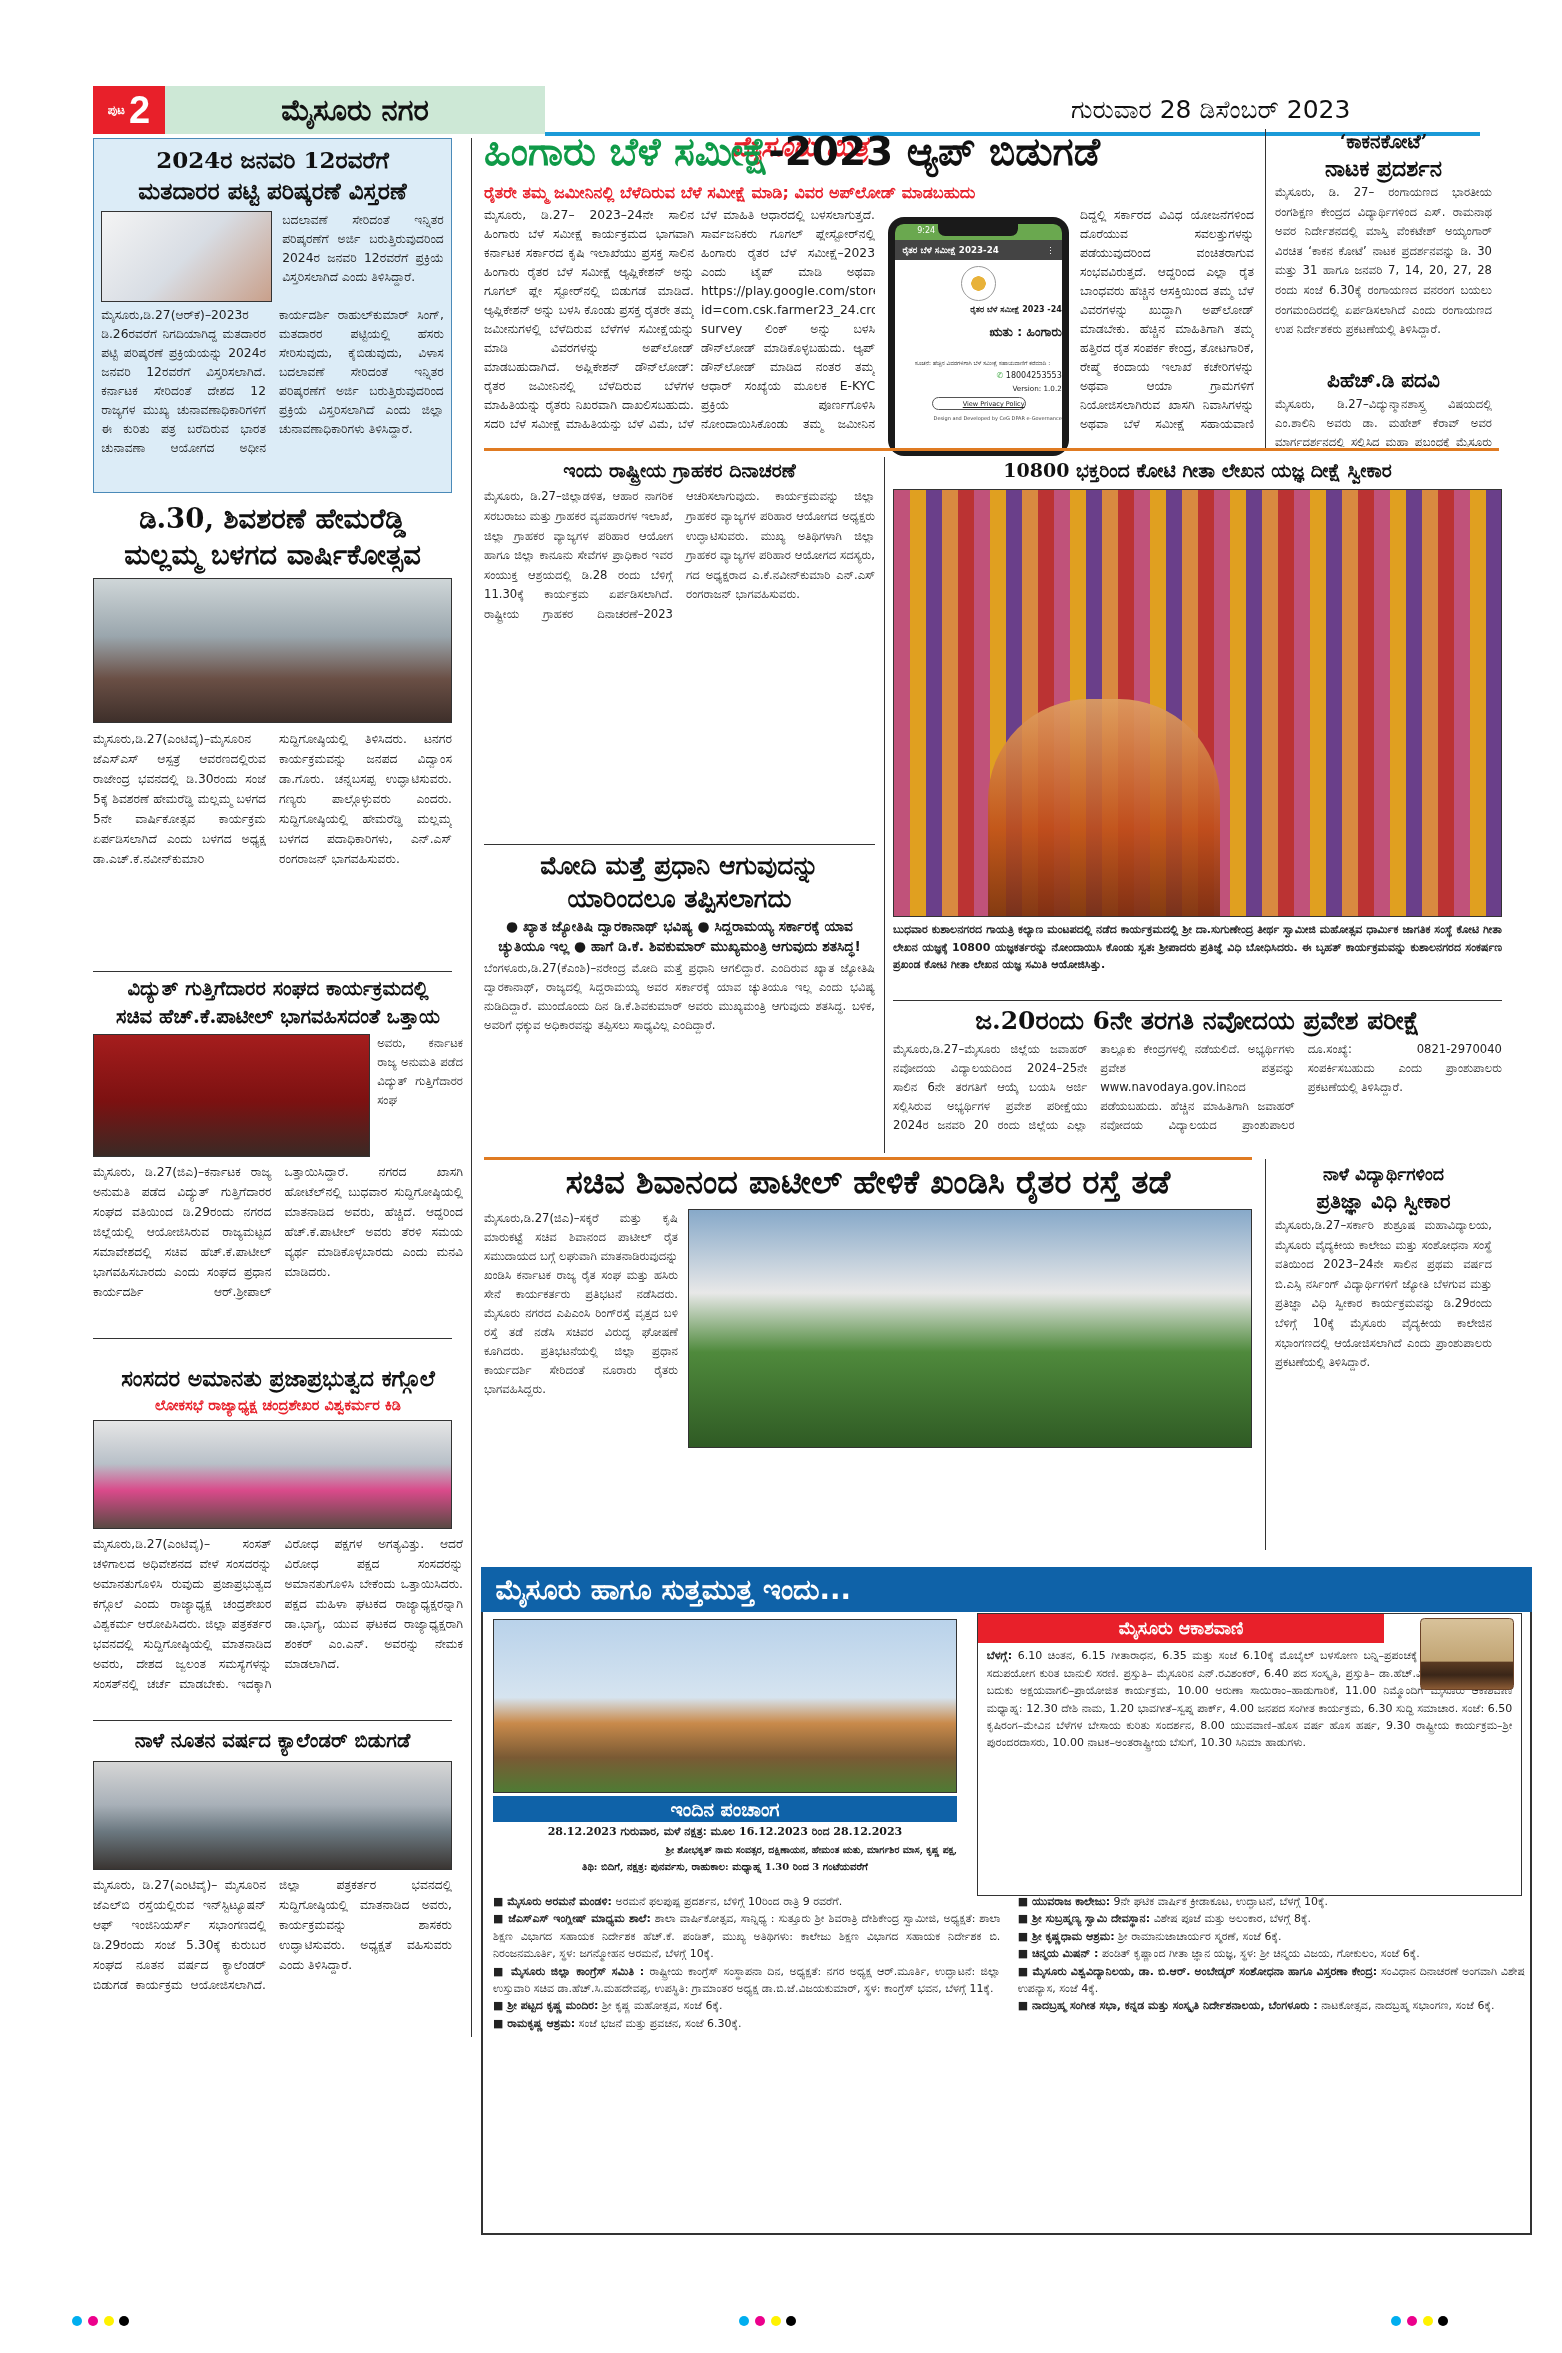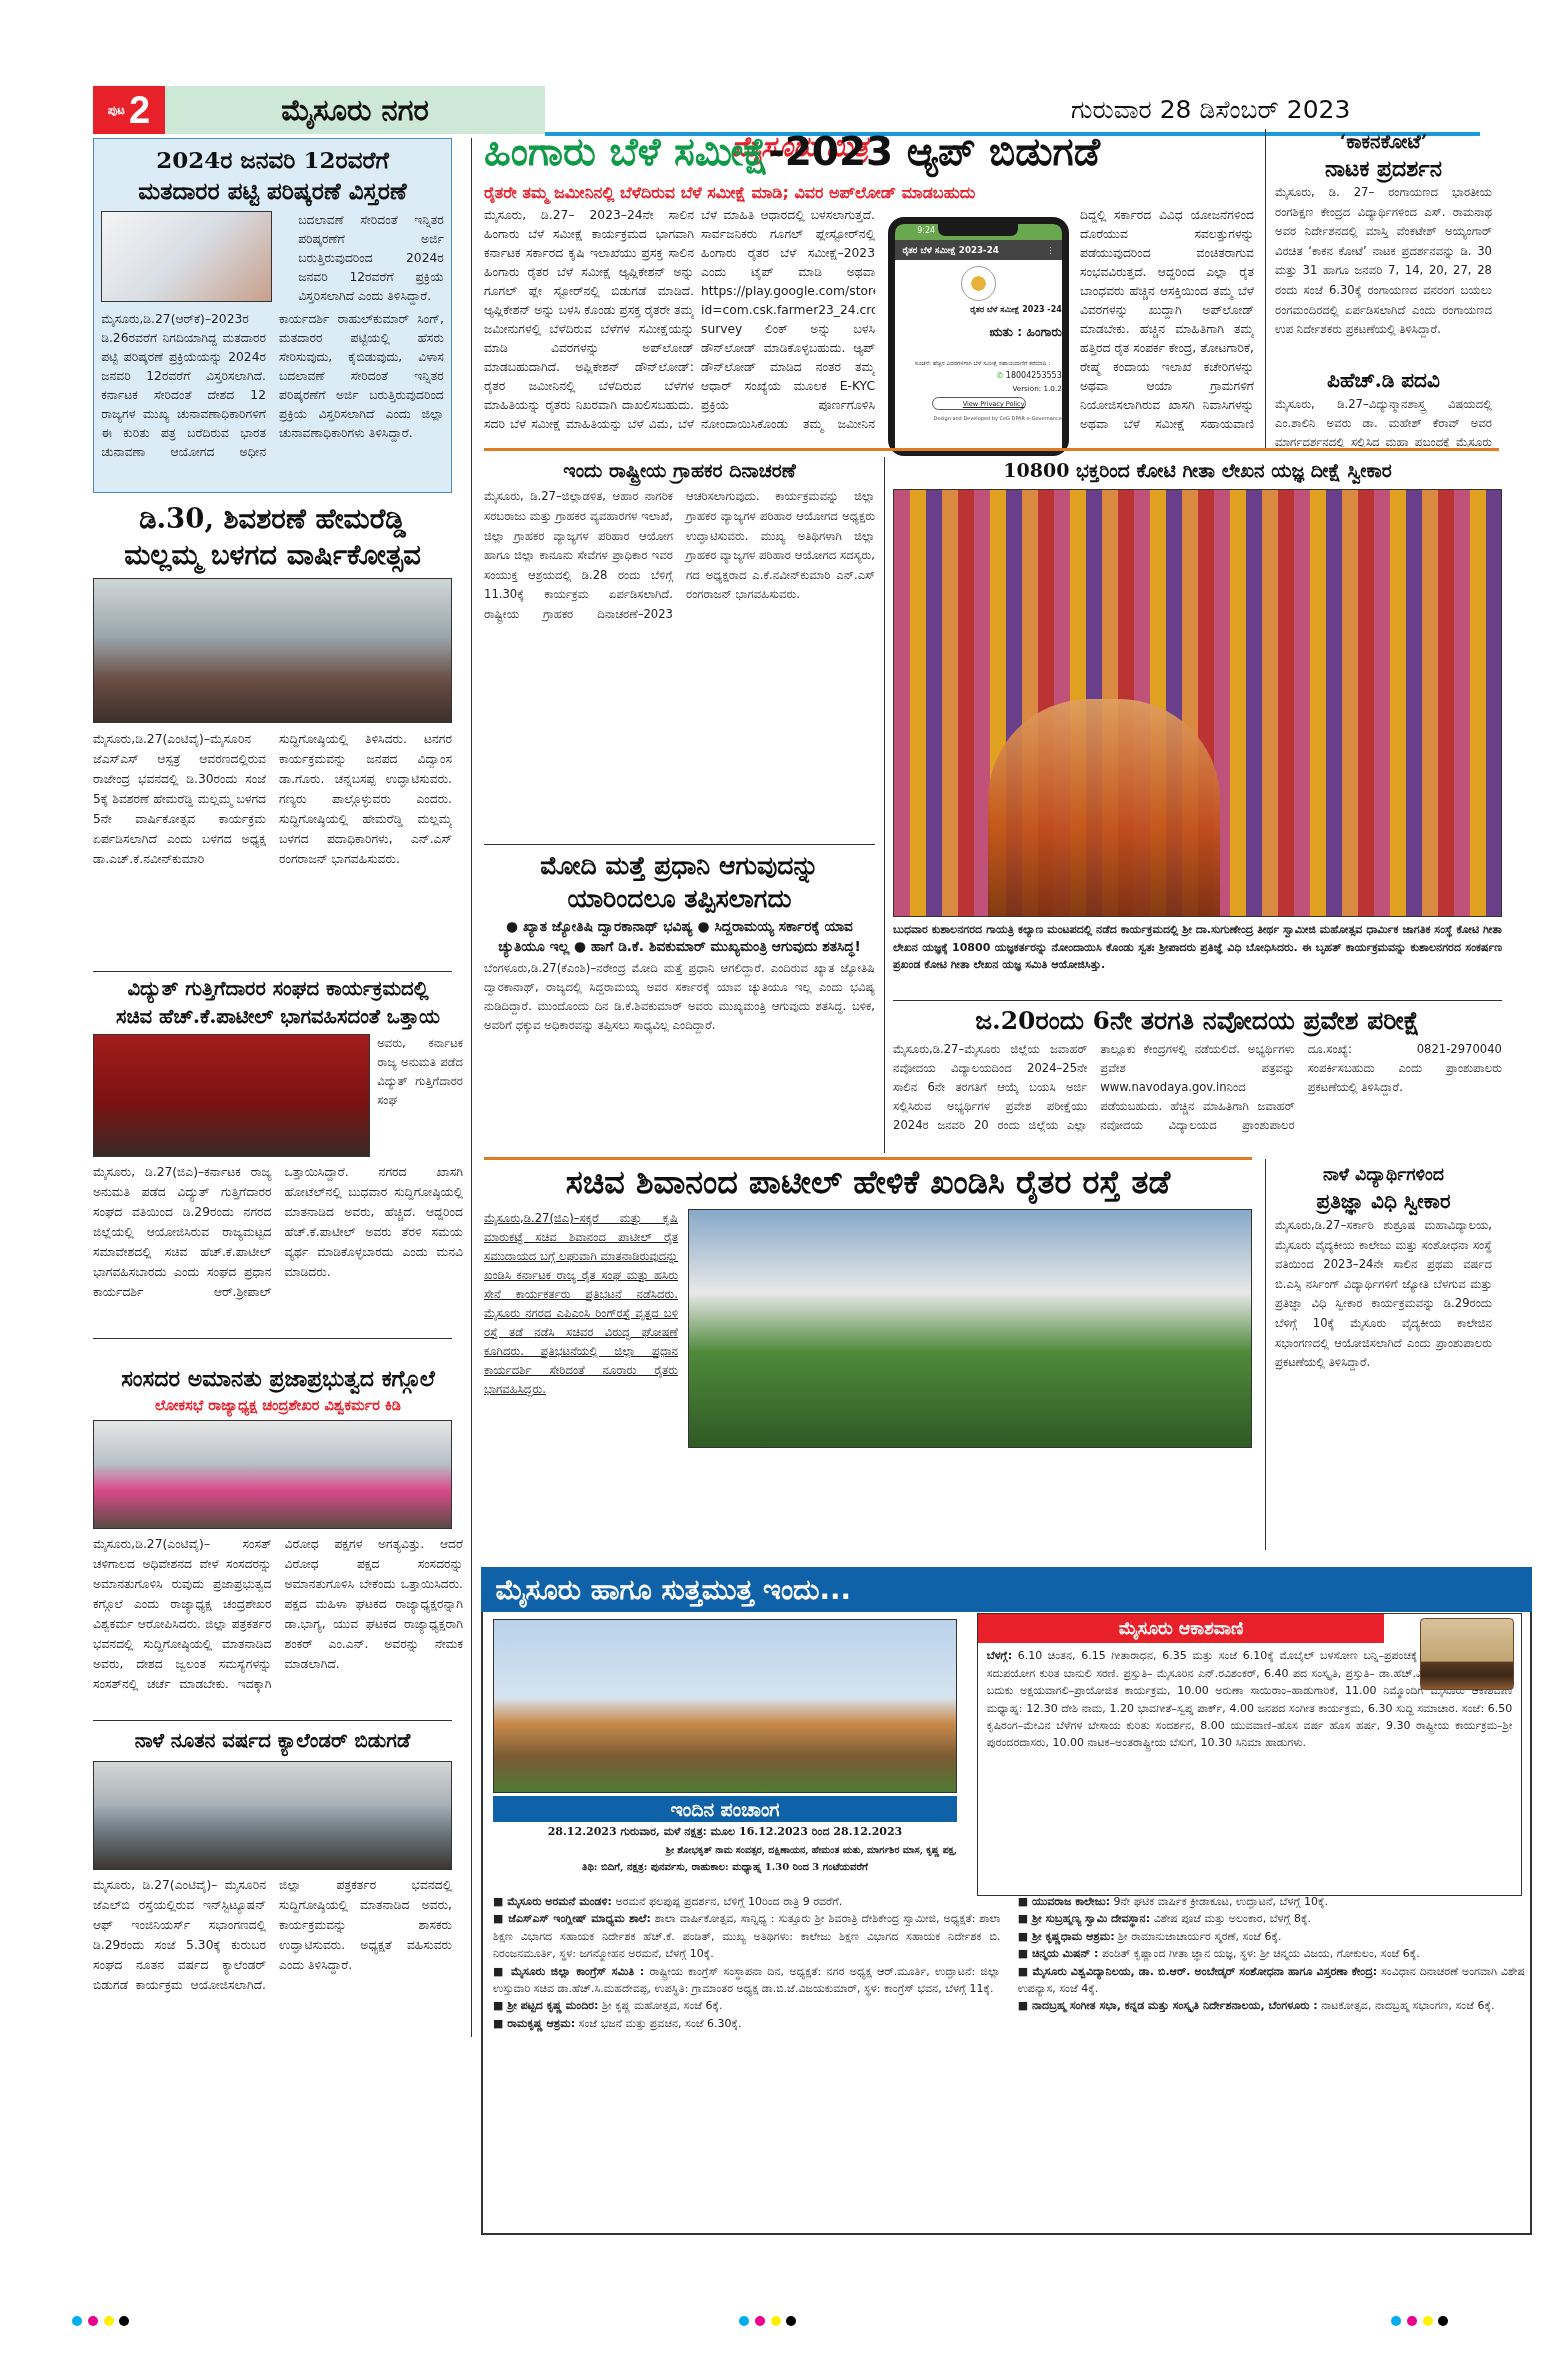--- a/index.html
+++ b/index.html
@@ -32,21 +32,21 @@
     <span style="font-size:29px; font-weight:bold; color:#111;">ಮೈಸೂರು ನಗರ</span>
   </div>
   <div class="abs" style="left:638px; top:4.3px; font-size:27.5px; font-weight:bold; font-style:italic; color:#e8202a;margin-top:40px;">ಮೈಸೂರು ಮಿತ್ರ</div>
   <div class="abs" style="left:978px; top:8.7px; font-size:25px; color:#111;">ಗುರುವಾರ 28 ಡಿಸೆಂಬರ್ 2023</div>
   <div class="abs" style="left:452px; top:46px; width:935px; height:3.6px; background:#1a9ad8;"></div>
 </div>
 
 <div class="abs" style="left:93px; top:138px; width:359px; height:355px; background:#dcecf7; border:1.4px solid #4a8ab8; padding:5.8px 7.2px;">
   <div class="head-blk" style="font-size:23px; line-height:30px;">2024ರ ಜನವರಿ 12ರವರೆಗೆ</div>
   <div class="head-blk" style="font-size:23px; line-height:32px; white-space:nowrap;">ಮತದಾರರ ಪಟ್ಟಿ ಪರಿಷ್ಕರಣೆ ವಿಸ್ತರಣೆ</div>
-  <div style="display:flex; gap:26px; margin-top:4.3px;">
+  <div style="display:flex; gap:10px; margin-top:4.3px;">
     <div class="photo" style="width:171px; height:91px; flex-shrink:0; background:linear-gradient(135deg,#f4f4f4 0%,#d8dde4 50%,#c9a08b 100%);"></div>
     <div class="body-text" style="font-size:12.3px; line-height:19px;">ಬದಲಾವಣೆ ಸೇರಿದಂತೆ ಇನ್ನಿತರ ಪರಿಷ್ಕರಣೆಗೆ ಅರ್ಜಿ ಬರುತ್ತಿರುವುದರಿಂದ 2024ರ ಜನವರಿ 12ರವರೆಗೆ ಪ್ರಕ್ರಿಯೆ ವಿಸ್ತರಿಸಲಾಗಿದೆ ಎಂದು ತಿಳಿಸಿದ್ದಾರೆ.</div>
   </div>
   <div class="body-text cols2" style="font-size:12.3px; line-height:19px; margin-top:4.3px; height:167px; overflow:hidden;">ಮೈಸೂರು,ಡಿ.27(ಆರ್‌ಕೆ)–2023ರ ಡಿ.26ರವರೆಗೆ ನಿಗದಿಯಾಗಿದ್ದ ಮತದಾರರ ಪಟ್ಟಿ ಪರಿಷ್ಕರಣೆ ಪ್ರಕ್ರಿಯೆಯನ್ನು 2024ರ ಜನವರಿ 12ರವರೆಗೆ ವಿಸ್ತರಿಸಲಾಗಿದೆ. ಕರ್ನಾಟಕ ಸೇರಿದಂತೆ ದೇಶದ 12 ರಾಜ್ಯಗಳ ಮುಖ್ಯ ಚುನಾವಣಾಧಿಕಾರಿಗಳಿಗೆ ಈ ಕುರಿತು ಪತ್ರ ಬರೆದಿರುವ ಭಾರತ ಚುನಾವಣಾ ಆಯೋಗದ ಅಧೀನ ಕಾರ್ಯದರ್ಶಿ ರಾಹುಲ್‌ಕುಮಾರ್ ಸಿಂಗ್, ಮತದಾರರ ಪಟ್ಟಿಯಲ್ಲಿ ಹೆಸರು ಸೇರಿಸುವುದು, ಕೈಬಿಡುವುದು, ವಿಳಾಸ ಬದಲಾವಣೆ ಸೇರಿದಂತೆ ಇನ್ನಿತರ ಪರಿಷ್ಕರಣೆಗೆ ಅರ್ಜಿ ಬರುತ್ತಿರುವುದರಿಂದ ಪ್ರಕ್ರಿಯೆ ವಿಸ್ತರಿಸಲಾಗಿದೆ ಎಂದು ಜಿಲ್ಲಾ ಚುನಾವಣಾಧಿಕಾರಿಗಳು ತಿಳಿಸಿದ್ದಾರೆ.</div>
 </div>
 
 <div class="abs" style="left:93px; top:500px; width:359px; height:464px;">
   <div class="head-blk" style="font-size:27.5px; line-height:36px;">ಡಿ.30, ಶಿವಶರಣೆ ಹೇಮರೆಡ್ಡಿ</div>
   <div class="head-blk" style="font-size:27.5px; line-height:36px; white-space:nowrap;">ಮಲ್ಲಮ್ಮ ಬಳಗದ ವಾರ್ಷಿಕೋತ್ಸವ</div>
   <div class="photo" style="margin-top:5.8px; width:359px; height:145px; background:linear-gradient(180deg,#cfd6d8 0%,#9aa6ad 40%,#6a4f45 70%,#3e2f2a 100%);"></div>
@@ -150,21 +150,21 @@
 <div class="rule-h" style="left:893px; top:1000px; width:609px;"></div>
 
 <div class="abs" style="left:893px; top:1004px; width:609px; height:145px;">
   <div class="head-blk" style="font-size:25px; line-height:33px; white-space:nowrap;">ಜ.20ರಂದು 6ನೇ ತರಗತಿ ನವೋದಯ ಪ್ರವೇಶ ಪರೀಕ್ಷೆ</div>
   <div class="body-text cols3" style="font-size:11.6px; line-height:19px; height:101px; overflow:hidden; margin-top:2.9px;">ಮೈಸೂರು,ಡಿ.27–ಮೈಸೂರು ಜಿಲ್ಲೆಯ ಜವಾಹರ್ ನವೋದಯ ವಿದ್ಯಾಲಯದಿಂದ 2024–25ನೇ ಸಾಲಿನ 6ನೇ ತರಗತಿಗೆ ಆಯ್ಕೆ ಬಯಸಿ ಅರ್ಜಿ ಸಲ್ಲಿಸಿರುವ ಅಭ್ಯರ್ಥಿಗಳ ಪ್ರವೇಶ ಪರೀಕ್ಷೆಯು 2024ರ ಜನವರಿ 20 ರಂದು ಜಿಲ್ಲೆಯ ಎಲ್ಲಾ ತಾಲ್ಲೂಕು ಕೇಂದ್ರಗಳಲ್ಲಿ ನಡೆಯಲಿದೆ. ಅಭ್ಯರ್ಥಿಗಳು ಪ್ರವೇಶ ಪತ್ರವನ್ನು www.navodaya.gov.inನಿಂದ ಪಡೆಯಬಹುದು. ಹೆಚ್ಚಿನ ಮಾಹಿತಿಗಾಗಿ ಜವಾಹರ್ ನವೋದಯ ವಿದ್ಯಾಲಯದ ಪ್ರಾಂಶುಪಾಲರ ದೂ.ಸಂಖ್ಯೆ: 0821-2970040 ಸಂಪರ್ಕಿಸಬಹುದು ಎಂದು ಪ್ರಾಂಶುಪಾಲರು ಪ್ರಕಟಣೆಯಲ್ಲಿ ತಿಳಿಸಿದ್ದಾರೆ.</div>
 </div>
 
 <div class="rule-h" style="left:484px; top:1157px; width:768px; background:#e07b22; height:2.9px;"></div>
 <div class="abs" style="left:484px; top:1162px; width:768px; height:391px;">
   <div class="head-blk" style="font-size:32px; line-height:41px; white-space:nowrap;">ಸಚಿವ ಶಿವಾನಂದ ಪಾಟೀಲ್ ಹೇಳಿಕೆ ಖಂಡಿಸಿ ರೈತರ ರಸ್ತೆ ತಡೆ</div>
-  <div style="display:flex; gap:10px; margin-top:5.8px;text-decoration:underline;">
+  <div style="display:flex; gap:10px; margin-top:5.8px;">
     <div class="body-text" style="width:194px; font-size:11.6px; line-height:19px; height:319px; overflow:hidden;">ಮೈಸೂರು,ಡಿ.27(ಜಿಎ)–ಸಕ್ಕರೆ ಮತ್ತು ಕೃಷಿ ಮಾರುಕಟ್ಟೆ ಸಚಿವ ಶಿವಾನಂದ ಪಾಟೀಲ್ ರೈತ ಸಮುದಾಯದ ಬಗ್ಗೆ ಲಘುವಾಗಿ ಮಾತನಾಡಿರುವುದನ್ನು ಖಂಡಿಸಿ ಕರ್ನಾಟಕ ರಾಜ್ಯ ರೈತ ಸಂಘ ಮತ್ತು ಹಸಿರು ಸೇನೆ ಕಾರ್ಯಕರ್ತರು ಪ್ರತಿಭಟನೆ ನಡೆಸಿದರು. ಮೈಸೂರು ನಗರದ ಎಪಿಎಂಸಿ ರಿಂಗ್‌ರಸ್ತೆ ವೃತ್ತದ ಬಳಿ ರಸ್ತೆ ತಡೆ ನಡೆಸಿ ಸಚಿವರ ವಿರುದ್ಧ ಘೋಷಣೆ ಕೂಗಿದರು. ಪ್ರತಿಭಟನೆಯಲ್ಲಿ ಜಿಲ್ಲಾ ಪ್ರಧಾನ ಕಾರ್ಯದರ್ಶಿ ಸೇರಿದಂತೆ ನೂರಾರು ರೈತರು ಭಾಗವಹಿಸಿದ್ದರು.</div>
     <div class="photo-green" style="width:564px; height:239px;"></div>
   </div>
 </div>
 
 <div class="rule-v" style="left:1265px; top:1159px; height:391px;"></div>
 
 <div class="abs" style="left:1275px; top:1162px; width:217px; height:384px;">
   <div class="head-blk" style="font-size:17.4px; line-height:25px;">ನಾಳೆ ವಿದ್ಯಾರ್ಥಿಗಳಿಂದ</div>
   <div class="head-blk" style="font-size:20px; line-height:29px;">ಪ್ರತಿಜ್ಞಾ ವಿಧಿ ಸ್ವೀಕಾರ</div>

